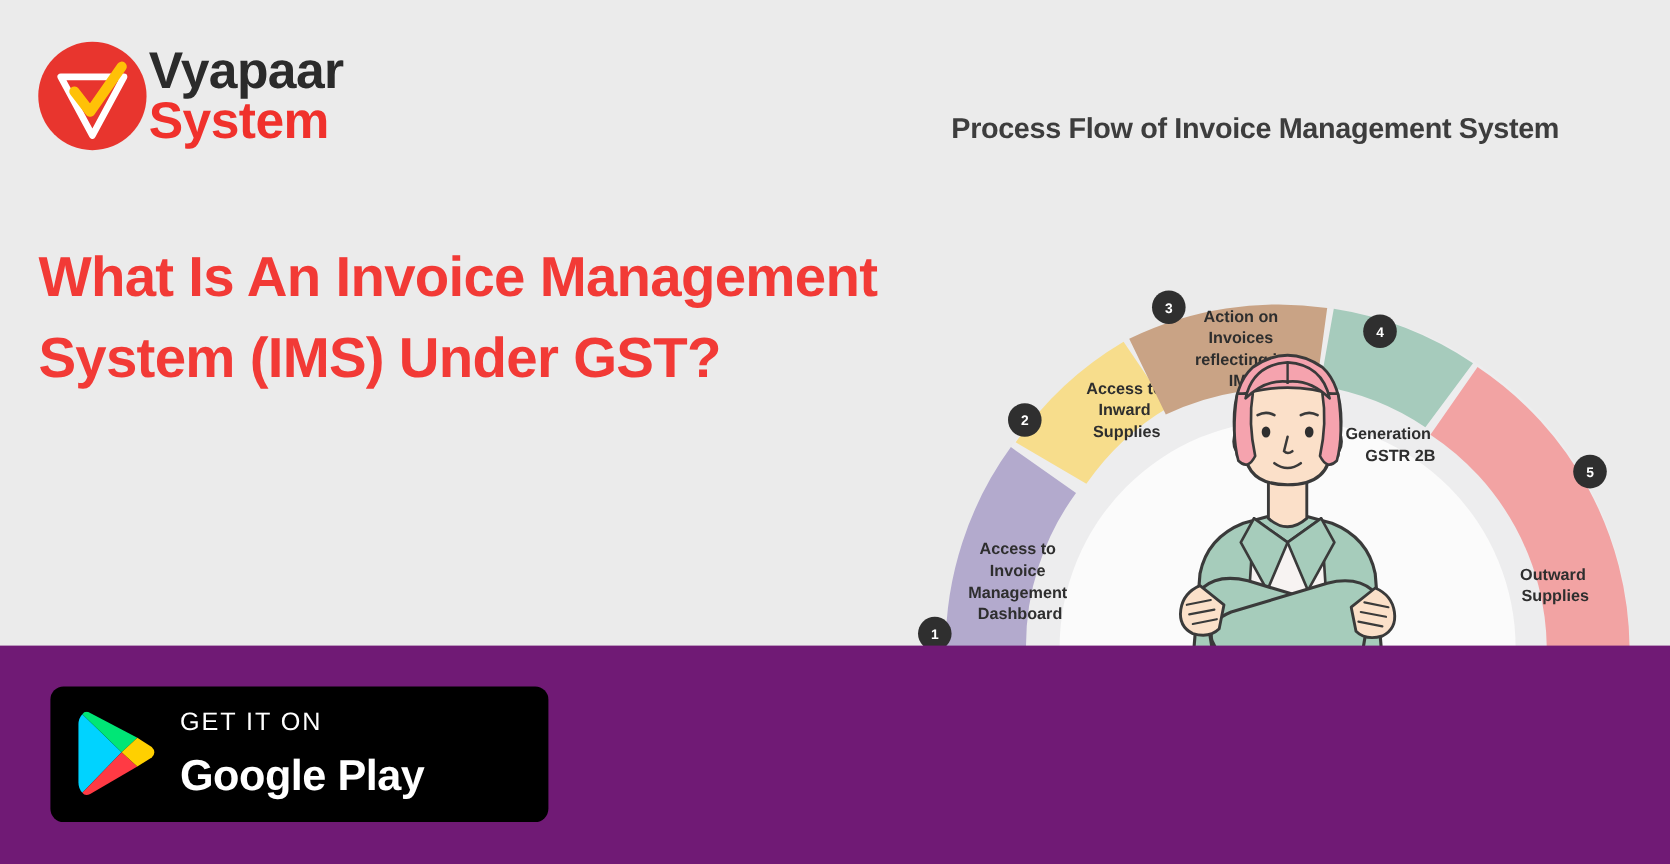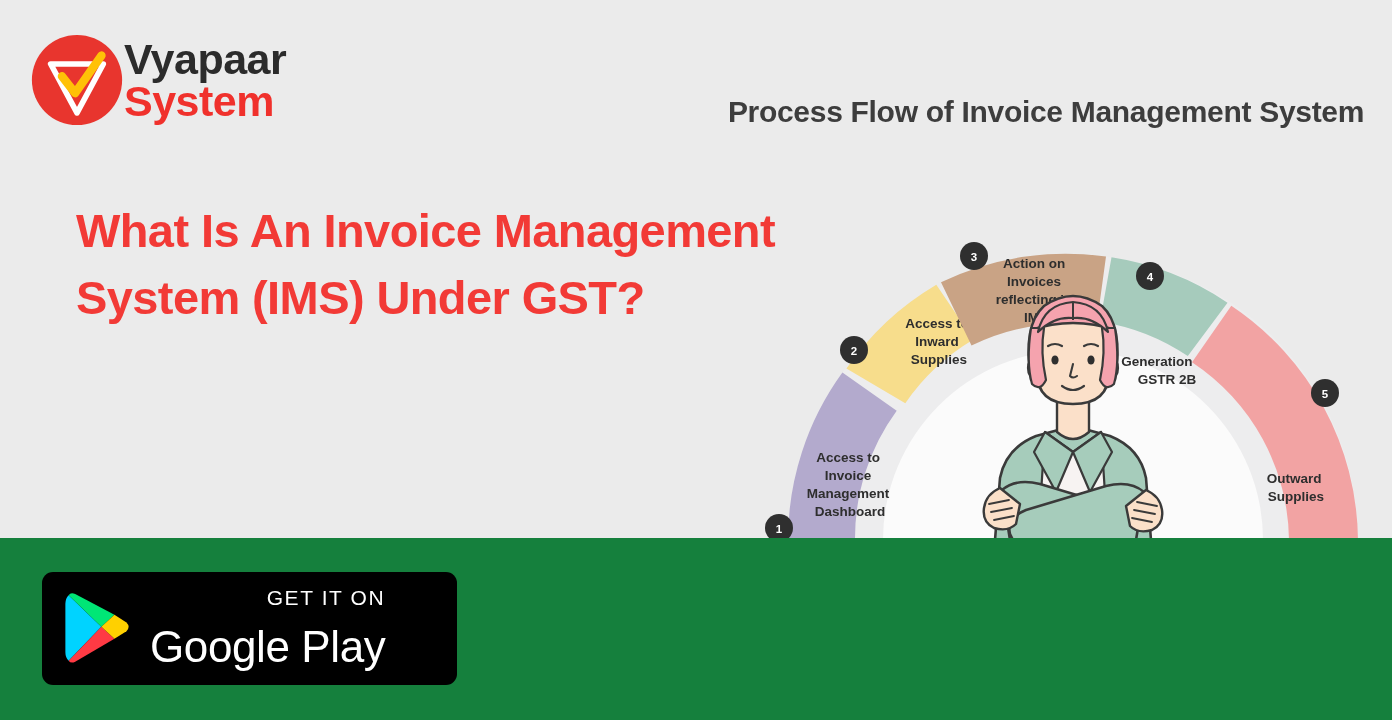--- a/index.html
+++ b/index.html
@@ -32,32 +32,31 @@
 
   
   #headline {
     position: absolute; left: 32px; top: 198px;
     width: 700px;
     font-size: 47px;
     font-weight: 800;
     line-height: 1.42;
     color: #f23a36;
     letter-spacing: -0.6px;
-    margin-left: 44px;
   }
 
   
   #infographic {
     position: absolute; left: 700px; top: 80px;
     width: 692px; height: 460px;
   }
   #info-title {
     position: absolute; left: 0; top: 12px; width: 692px;
     text-align: center;
-    font-size: 30px; font-weight: 800;
+    font-size: 24px; font-weight: 800;
     line-height: 1.3;
     color: #3d3d3d;
     letter-spacing: -0.3px;
   }
   #wheel { position: absolute; left: 0; top: 0; width: 692px; height: 460px; }
 
   .seg-label {
     font-size: 13.5px;
     font-weight: 700;
     fill: #2e2e2e;
@@ -79,21 +78,21 @@
     display: flex; align-items: center; gap: 20px;
     padding: 0 26px 0 22px;
   }
   #gplay-icon { width: 66px; height: 72px; flex: 0 0 auto; }
   #gplay-text { display: flex; flex-direction: column; justify-content: center; }
   #gplay-small {
     color: #ffffff; font-size: 21px; font-weight: 400;
     letter-spacing: 1.6px; line-height: 1.15;
   }
   #gplay-large {
-    color: #ffffff; font-size: 44px; font-weight: 400;
+    color: #ffffff; font-size: 36px; font-weight: 700;
     letter-spacing: -0.4px; line-height: 1.12; margin-top: 12px;
   }
 </style>
 </head>
 <body>
 
 <div id="page">
 
   <div id="logo-block">
     <svg id="logo-mark" viewBox="0 0 100 100">
@@ -236,21 +235,21 @@
         <ellipse cx="355" cy="280" rx="3.6" ry="4.6" fill="#2f2f2f"></ellipse>
         <ellipse cx="391" cy="280" rx="3.6" ry="4.6" fill="#2f2f2f"></ellipse>
 
         <path d="M 373 284 L 370 296 Q 373 299 377 296" stroke="#3a3a3a" stroke-width="2.1" fill="none" stroke-linecap="round" stroke-linejoin="round"></path>
 
         <path d="M 362 306 Q 373 314 384 306" stroke="#3a3a3a" stroke-width="2.2" fill="none" stroke-linecap="round"></path>
       </g>
     </svg>
   </div>
 
-  <div id="bottom-banner" style="background: #15803d; text-align: right;">
+  <div id="bottom-banner" style="background: #701a75;">
     <a id="gplay-badge">
       <svg id="gplay-icon" viewBox="0 0 60 66">
         <path d="M4 2 L34 31 L4 62 Q1 59 1 54 L1 10 Q1 5 4 2 Z" fill="#00d3ff"></path>
         <path d="M4 2 L34 31 L46 20 L10 1 Q6 -1 4 2 Z" fill="#00e676"></path>
         <path d="M4 62 L34 31 L46 42 L10 63 Q6 65 4 62 Z" fill="#ff3a44"></path>
         <path d="M46 20 L57 27 Q61 31 57 35 L46 42 L34 31 Z" fill="#ffd000"></path>
       </svg>
       <span id="gplay-text">
         <span id="gplay-small">GET IT ON</span>
         <span id="gplay-large">Google Play</span>

